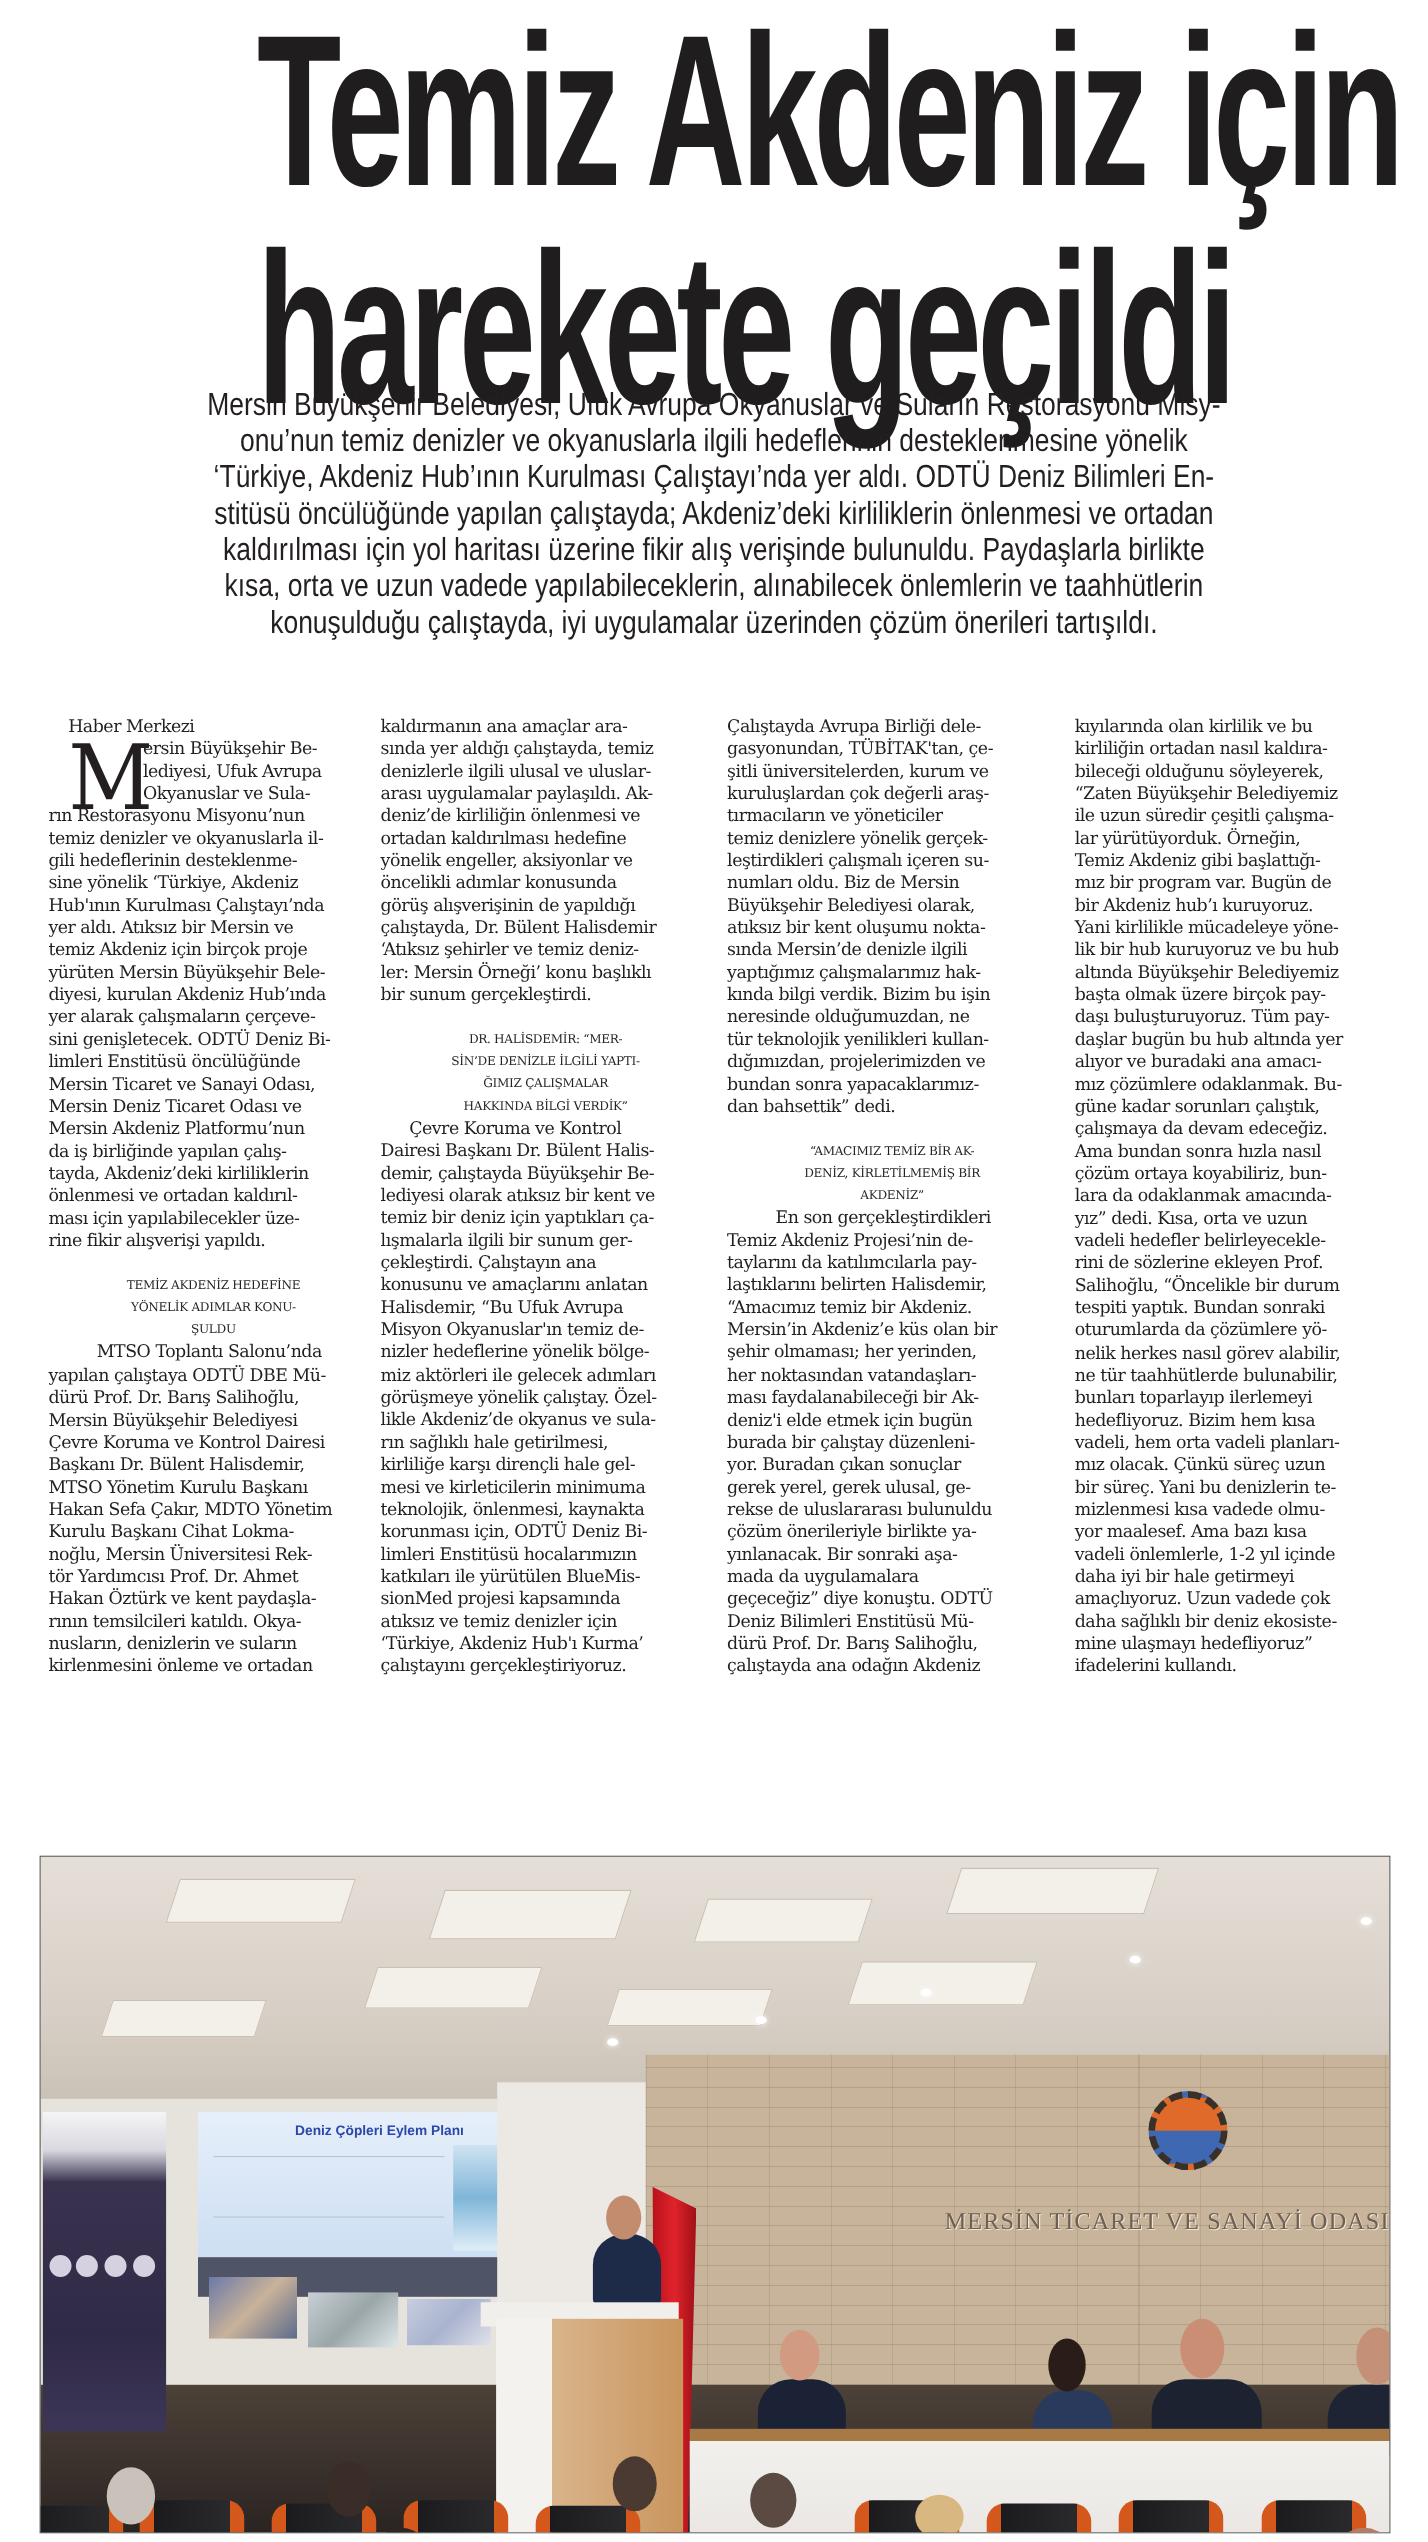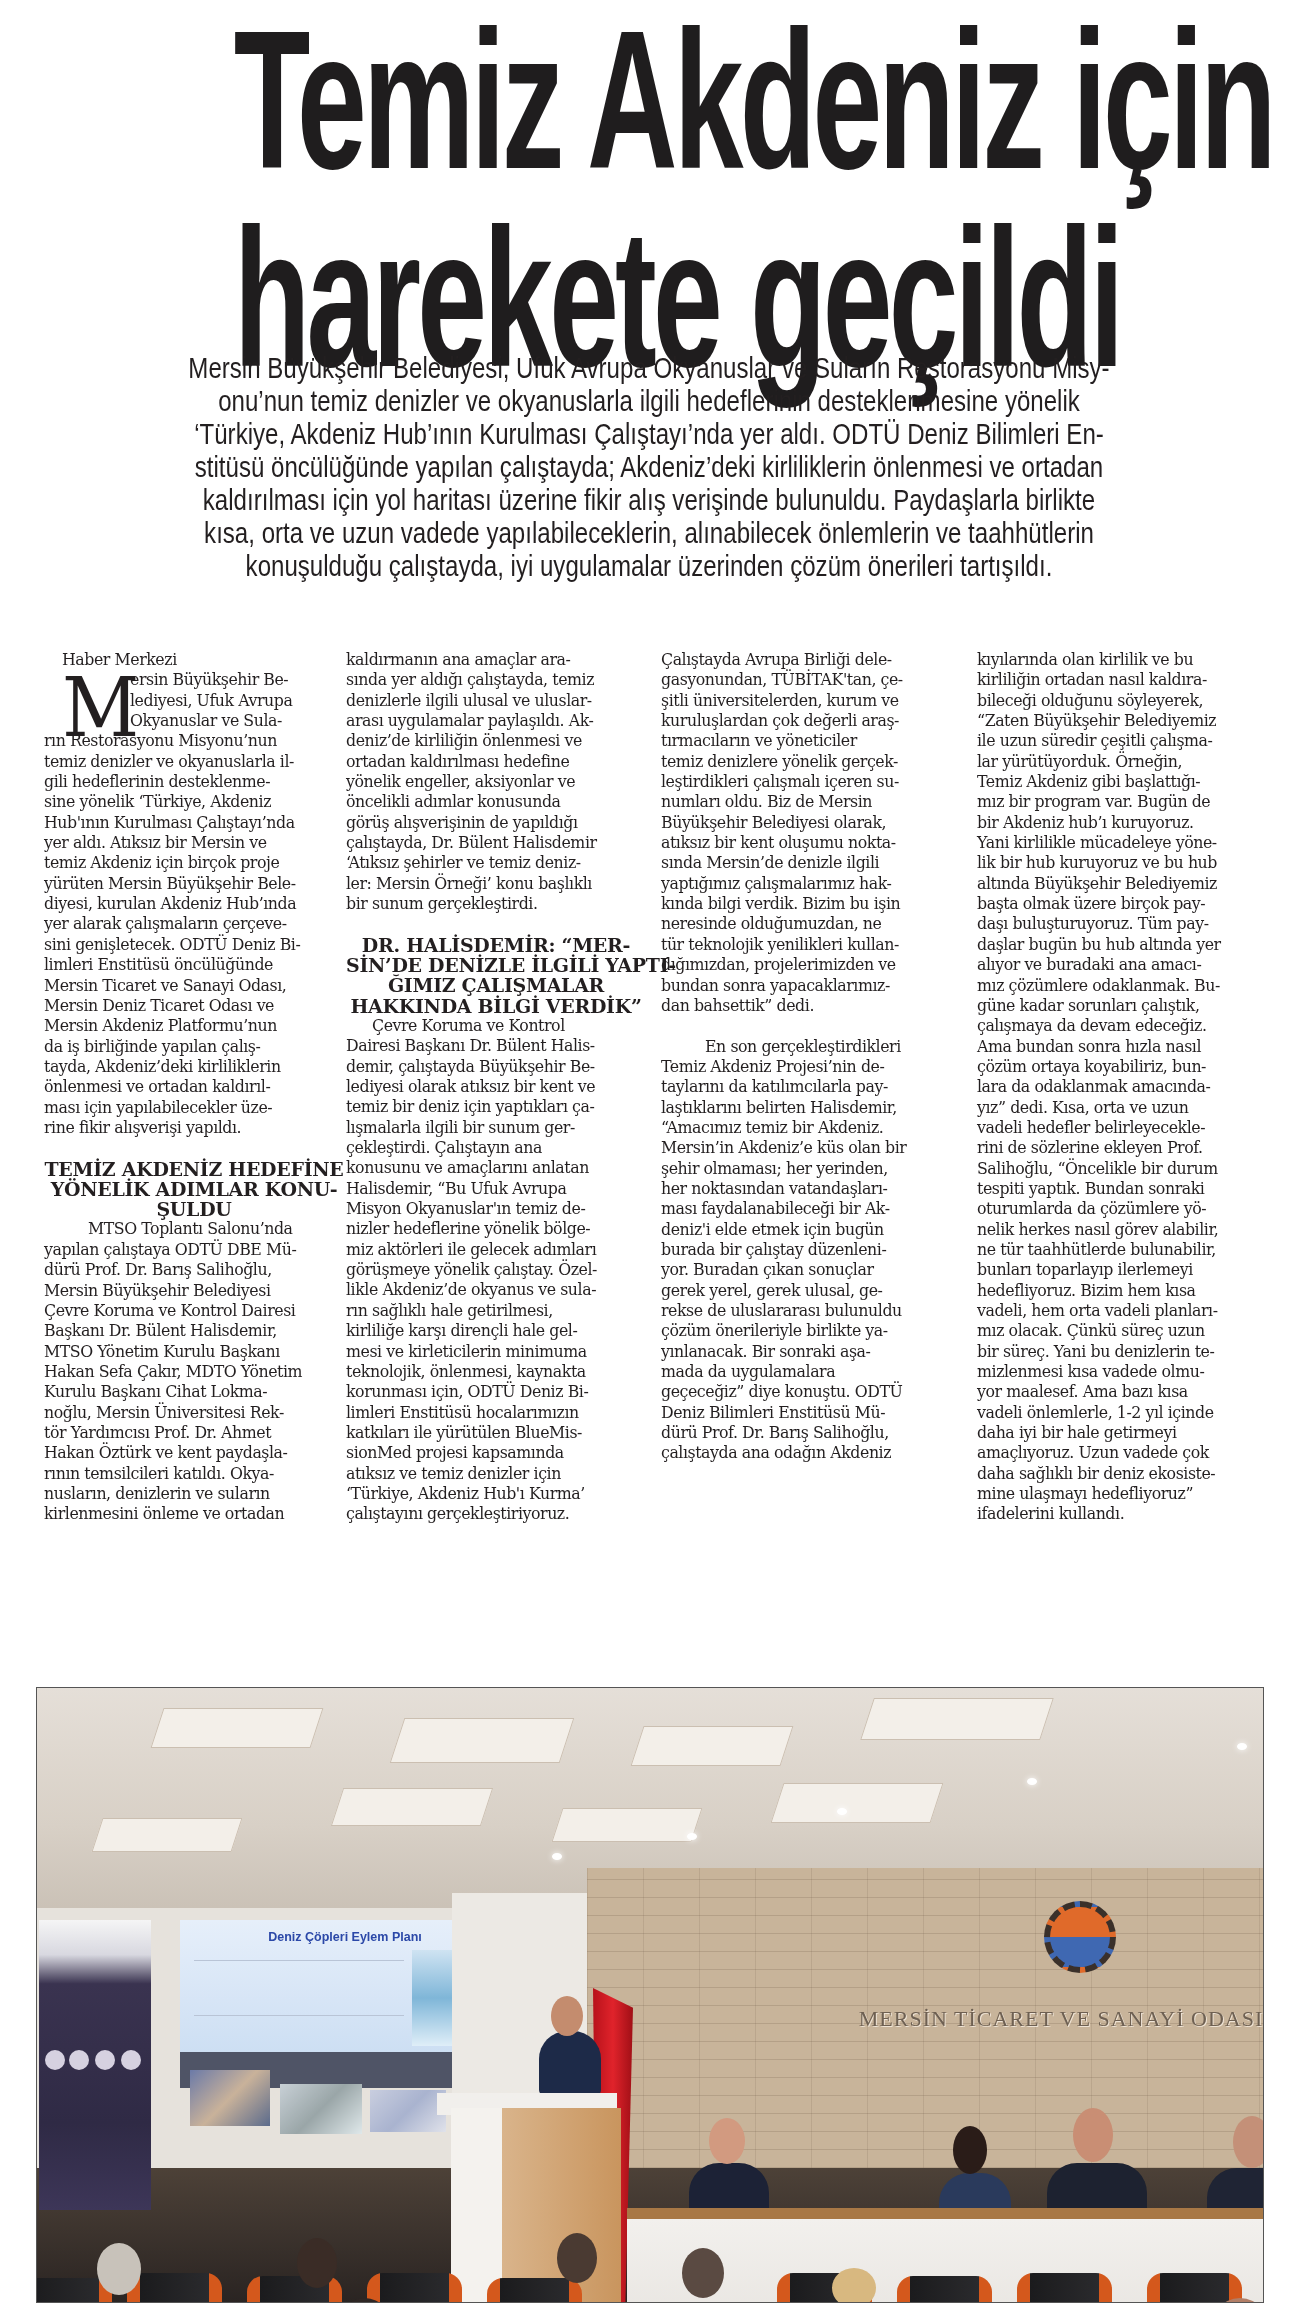--- a/index.html
+++ b/index.html
@@ -46,22 +46,22 @@
   .byline { display: block; padding-left: 18px; white-space: nowrap; }
   .dropcap-wrap { position: relative; }
   .dropcap {
     position: absolute; left: 18px; top: 2px; font-family: "DejaVu Serif", serif;
     font-size: 82px; line-height: 72px; color: #231f20; transform: scaleX(0.92);
     transform-origin: left top;
   }
   .after-cap { padding-left: 86px; }
 
   .subhead {
-    display: block; text-align: center; font-weight: bold; white-space: nowrap;
-    font-size: 19px; line-height: 20.3px; letter-spacing: -0.3px;
+    display: block; text-align: center; font-weight: normal; white-space: nowrap;
+    font-size: 11px; line-height: 20.3px; letter-spacing: -0.3px;
   }
   .gap { display: block; height: 20.35px; }
 
   
   .photo {
     position: absolute; left: 36px; top: 1687px; width: 1228px; height: 616px;
     overflow: hidden; border: 1px solid #555;
     background: linear-gradient(#d9d3cc 0%, #cfc6bd 25%, #b9a996 45%, #6a5a4a 60%, #2a2422 100%);
   }
   .ceiling {
@@ -272,20 +272,25 @@
         <span class="ln" data-interactable="false">sında Mersin’de denizle ilgili</span>
         <span class="ln" data-interactable="false">yaptığımız çalışmalarımız hak-</span>
         <span class="ln" data-interactable="false">kında bilgi verdik. Bizim bu işin</span>
         <span class="ln" data-interactable="false">neresinde olduğumuzdan, ne</span>
         <span class="ln" data-interactable="false">tür teknolojik yenilikleri kullan-</span>
         <span class="ln" data-interactable="false">dığımızdan, projelerimizden ve</span>
         <span class="ln" data-interactable="false">bundan sonra yapacaklarımız-</span>
         <span class="ln" data-interactable="false">dan bahsettik” dedi.</span>
       </div>
     <span class="gap"></span>
+    <div id="col3-sub" data-interactable="false">
+        <span class="subhead" data-interactable="false">“AMACIMIZ TEMİZ BİR AK-</span>
+        <span class="subhead" data-interactable="false">DENİZ, KİRLETİLMEMİŞ BİR</span>
+        <span class="subhead" data-interactable="false">AKDENİZ”</span>
+      </div>
     <div id="col3-lines2">
         <span class="ln ind2" data-interactable="false">En son gerçekleştirdikleri</span>
         <span class="ln" data-interactable="false">Temiz Akdeniz Projesi’nin de-</span>
         <span class="ln" data-interactable="false">taylarını da katılımcılarla pay-</span>
         <span class="ln" data-interactable="false">laştıklarını belirten Halisdemir,</span>
         <span class="ln" data-interactable="false">“Amacımız temiz bir Akdeniz.</span>
         <span class="ln" data-interactable="false">Mersin’in Akdeniz’e küs olan bir</span>
         <span class="ln" data-interactable="false">şehir olmaması; her yerinden,</span>
         <span class="ln" data-interactable="false">her noktasından vatandaşları-</span>
         <span class="ln" data-interactable="false">ması faydalanabileceği bir Ak-</span>

